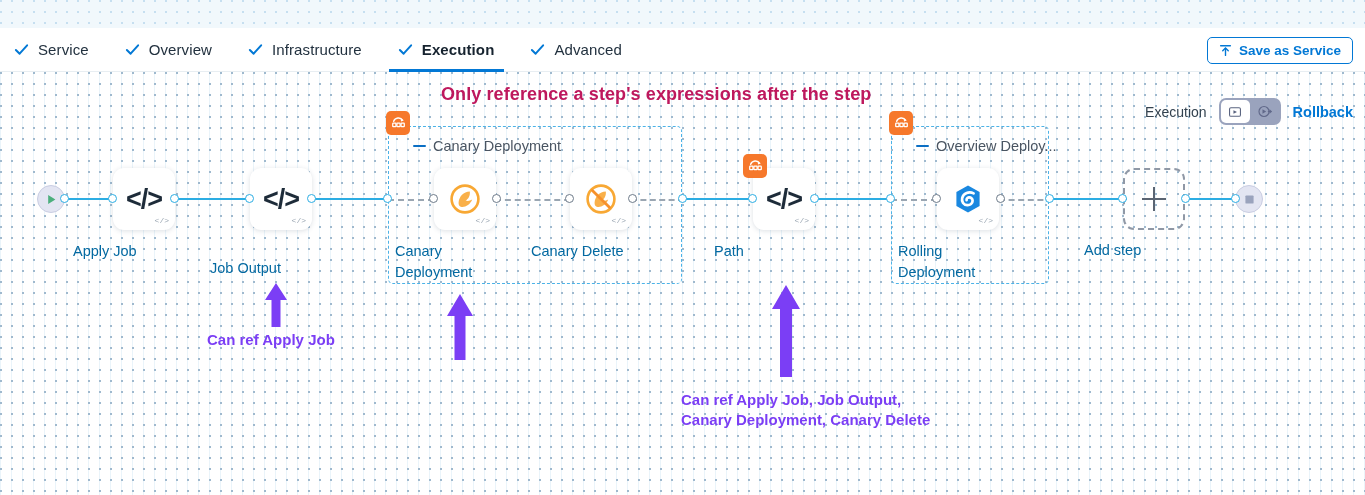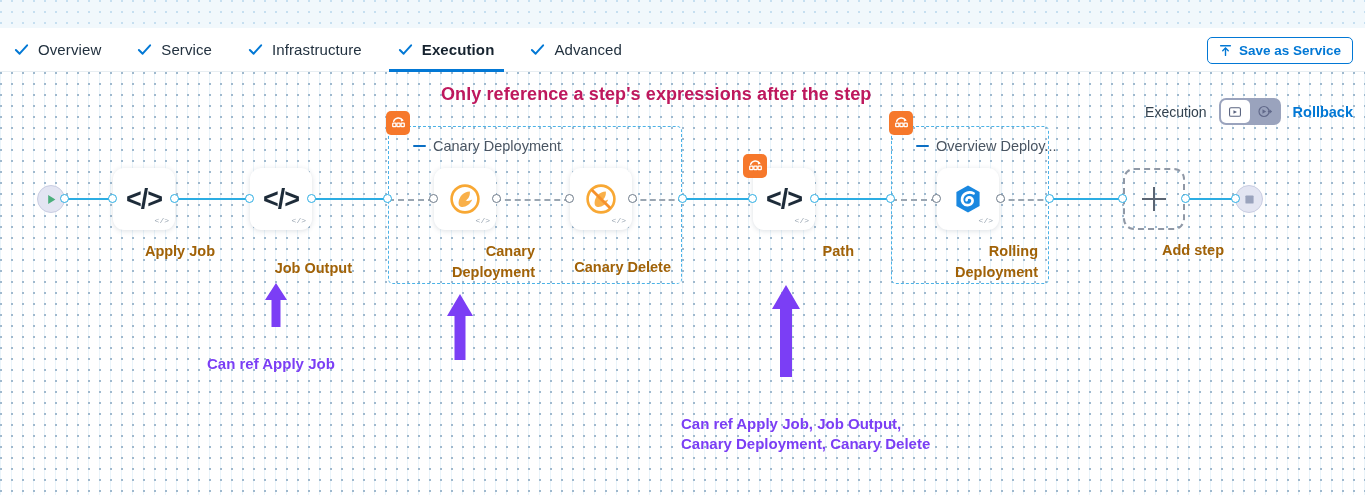--- a/index.html
+++ b/index.html
@@ -133,25 +133,24 @@
     position: absolute; left: -10px; top: -14px;
     width: 24px; height: 24px; border-radius: 5px;
     background: #f6782b;
     display: flex; align-items: center; justify-content: center;
   }
   .codeicon { font-size: 27px; font-weight: bold; color: #1d2b39;
               font-family: "Liberation Sans", sans-serif; letter-spacing: -1px; line-height: 1; }
 
   .nlabel {
     position: absolute;
-    text-align: right;
-    font-size: 14.5px; color: #a16207;
+    text-align: left;
+    font-size: 14.5px; color: #0369a1;
     line-height: 21px;
     white-space: pre-line;
-    font-weight: bold;
   }
 
   
   .terminal {
     position: absolute; width: 28px; height: 28px; border-radius: 50%;
     background: #e3e5f2; border: 1px solid #c9cde2;
     display: flex; align-items: center; justify-content: center;
     cursor: pointer;
   }
 
@@ -173,41 +172,41 @@
   .dot {
     position: absolute; width: 9px; height: 9px; border-radius: 50%;
     background: #ffffff; border: 1.8px solid #2cade3; cursor: pointer;
   }
   .dot.gray { border-color: #6e7b8a; }
 
   
   .anno {
     position: absolute;
     font-size: 15px; font-weight: bold; color: #7b3ef5;
-    line-height: 20px; white-space: pre-line; margin-top: 24px;
+    line-height: 20px; white-space: pre-line;
   }
   .arrow { position: absolute; }
 </style>
 </head>
 <body>
 
 <div class="top-strip"></div>
 
 <div class="tabbar">
   <div class="tab">
     <svg class="check" viewBox="0 0 16 16">
       <path d="M2 8.5 L6 12.5 L14 3.5" fill="none" stroke="#0278d5" stroke-width="2.1" stroke-linecap="round" stroke-linejoin="round"></path>
     </svg>
-    <span class="tlabel">Overview</span>
+    <span class="tlabel">Service</span>
   </div>
   <div class="tab">
     <svg class="check" viewBox="0 0 16 16">
       <path d="M2 8.5 L6 12.5 L14 3.5" fill="none" stroke="#0278d5" stroke-width="2.1" stroke-linecap="round" stroke-linejoin="round"></path>
     </svg>
-    <span class="tlabel">Service</span>
+    <span class="tlabel">Overview</span>
   </div>
   <div class="tab">
     <svg class="check" viewBox="0 0 16 16">
       <path d="M2 8.5 L6 12.5 L14 3.5" fill="none" stroke="#0278d5" stroke-width="2.1" stroke-linecap="round" stroke-linejoin="round"></path>
     </svg>
     <span class="tlabel">Infrastructure</span>
   </div>
   <div class="tab active">
     <svg class="check" viewBox="0 0 16 16">
       <path d="M2 8.5 L6 12.5 L14 3.5" fill="none" stroke="#0278d5" stroke-width="2.1" stroke-linecap="round" stroke-linejoin="round"></path>
@@ -332,21 +331,21 @@
 Deployment</div>
 
   <div class="node" style="left:570px; top:168px;">
     <svg width="34" height="34" viewBox="0 0 34 34">
       <circle cx="17" cy="17" r="13.4" fill="none" stroke="#f8a834" stroke-width="2.6"></circle>
       <path d="M21.8 9.5 C15.4 9.9 11.3 14.4 10.6 20.2 C10.3 22.7 11.4 24.6 13.6 25.0 C17.2 25.6 22.3 22.6 24.2 17.6 C22.0 18.9 19.6 19.2 17.6 18.6 C20.4 17.0 22.4 13.8 21.8 9.5 Z" fill="#f9b04a"></path>
       <path d="M8.4 8.4 L25.6 25.6" stroke="#f6912c" stroke-width="2.8" stroke-linecap="round"></path>
     </svg>
     <span class="corner">&lt;/&gt;</span>
   </div>
-  <div class="nlabel" style="left:531px; top:241px; width:140px;margin-top:16px;">Canary Delete</div>
+  <div class="nlabel" style="left:531px; top:241px; width:140px;">Canary Delete</div>
 
   <div class="node" style="left:753px; top:168px;">
     <div class="node-badge">
       <svg width="17" height="17" viewBox="0 0 20 20">
         <path d="M4.3 7.4 A6 6 0 0 1 15 6.2" fill="none" stroke="#ffffff" stroke-width="1.7" stroke-linecap="round"></path>
         <path d="M12.6 4.2 L15.4 6.0 L13.0 8.0" fill="#ffffff"></path>
         <rect x="3.2" y="9.6" width="3.8" height="4.1" rx="0.6" fill="none" stroke="#ffffff" stroke-width="1.5"></rect>
         <rect x="8.1" y="9.6" width="3.8" height="4.1" rx="0.6" fill="none" stroke="#ffffff" stroke-width="1.5"></rect>
         <rect x="13.0" y="9.6" width="3.8" height="4.1" rx="0.6" fill="none" stroke="#ffffff" stroke-width="1.5"></rect>
       </svg>

